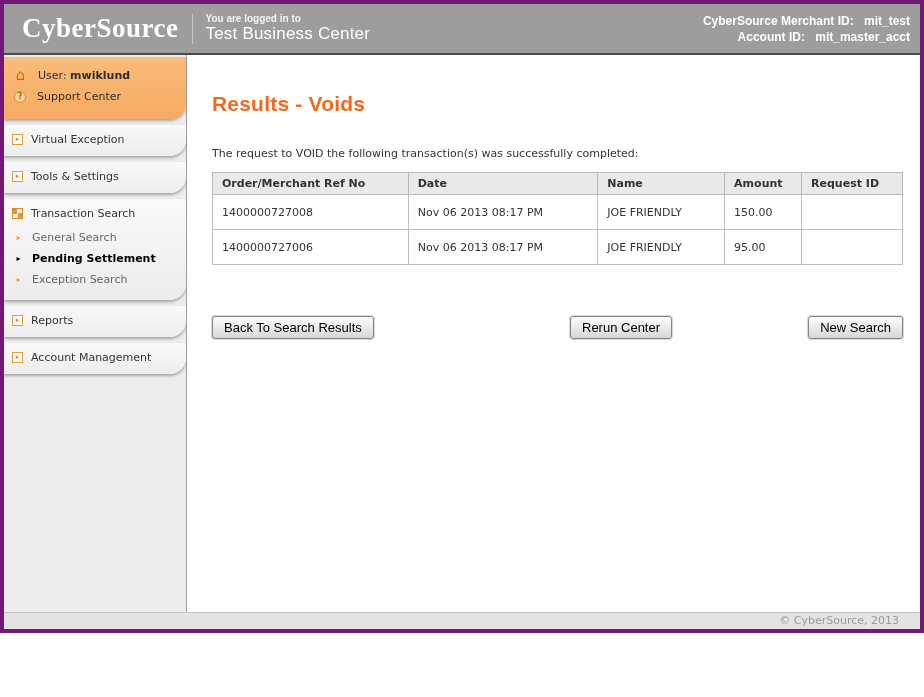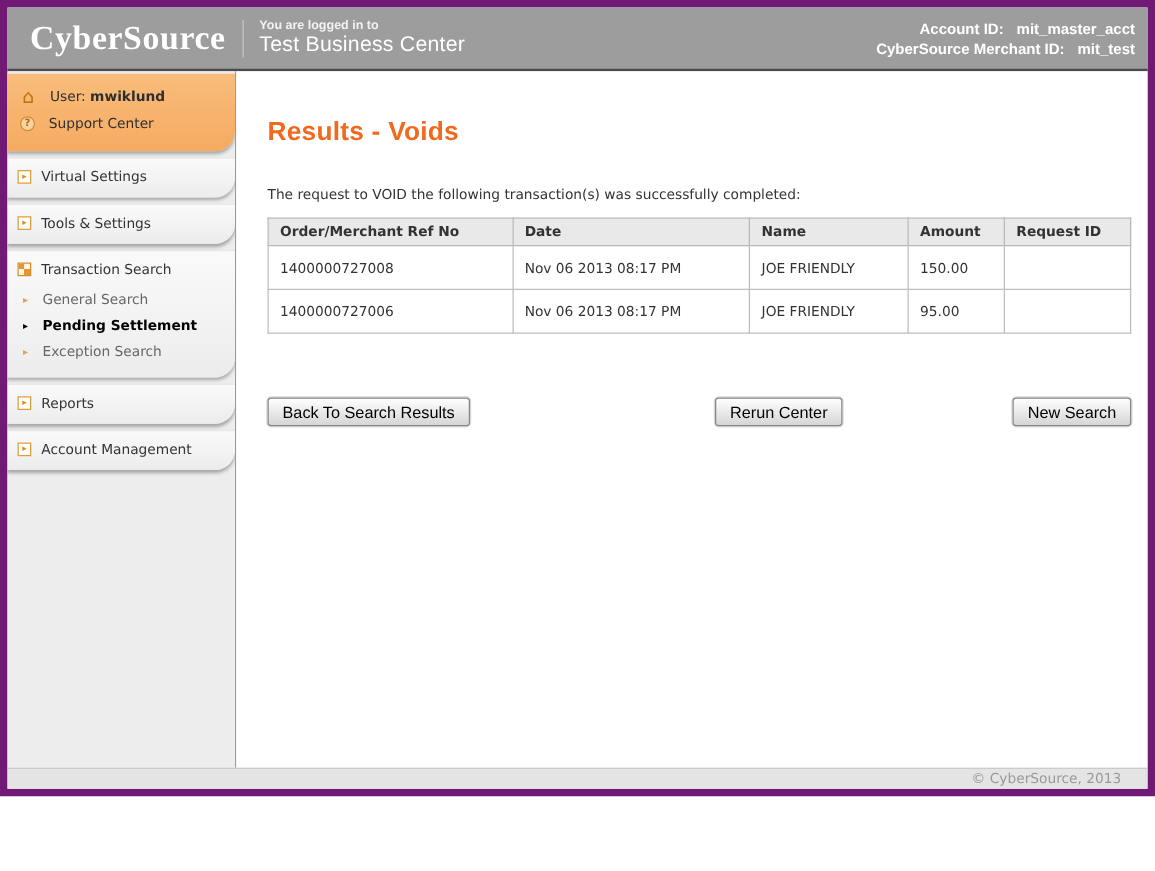--- a/index.html
+++ b/index.html
@@ -1,21 +1,21 @@
 <!DOCTYPE html>
 <html><head>
 <meta charset="utf-8">
 <style>
   * { margin:0; padding:0; box-sizing:border-box; }
   body { background:#fff; }
   .page {
     width:924px; height:697px; background:#fff; overflow:hidden;
     font-family:"DejaVu Sans", sans-serif;
   }
-  .app { width:924px; border:6px solid #701a75; background:#fff; }
+  .app { width:924px; border:4px solid #701a75; background:#fff; }
 
   
   .header {
     height:51px; background:#9d9d9d; border-bottom:2px solid #4a4a4a;
     display:flex; align-items:center;
   }
   .logo {
     margin-left:18px; color:#fff; font-family:"Liberation Serif", serif;
     font-size:27px; font-weight:bold; letter-spacing:.5px;
   }
@@ -110,26 +110,26 @@
 
     <div class="header">
       <div class="logo">CyberSource</div>
       <div class="header-divider"></div>
       <div class="login-info">
         <div class="login-label">You are logged in to</div>
         <div class="app-name">Test Business Center</div>
       </div>
       <div class="account-info">
         <div>
+          <span>CyberSource Merchant ID:</span>
+          <span class="val">mit_test</span>
+        </div>
+        <div>
           <span>Account ID:</span>
           <span class="val">mit_master_acct</span>
-        </div>
-        <div>
-          <span>CyberSource Merchant ID:</span>
-          <span class="val">mit_test</span>
         </div>
       </div>
     </div>
 
     <div class="body-row">
 
       <div class="sidebar">
 
         <div class="tab user-panel">
           <div class="user-row">
@@ -141,21 +141,21 @@
           </div>
           <div class="user-row">
             <span class="help-icon">?</span>
             <span>Support Center</span>
           </div>
         </div>
 
         <div class="tab section-tab">
           <div class="section-head">
             <span class="sec-icon">▸</span>
-            <span>Virtual Settings</span>
+            <span>Virtual Exception</span>
           </div>
         </div>
 
         <div class="tab section-tab">
           <div class="section-head">
             <span class="sec-icon">▸</span>
             <span>Tools &amp; Settings</span>
           </div>
         </div>
 

